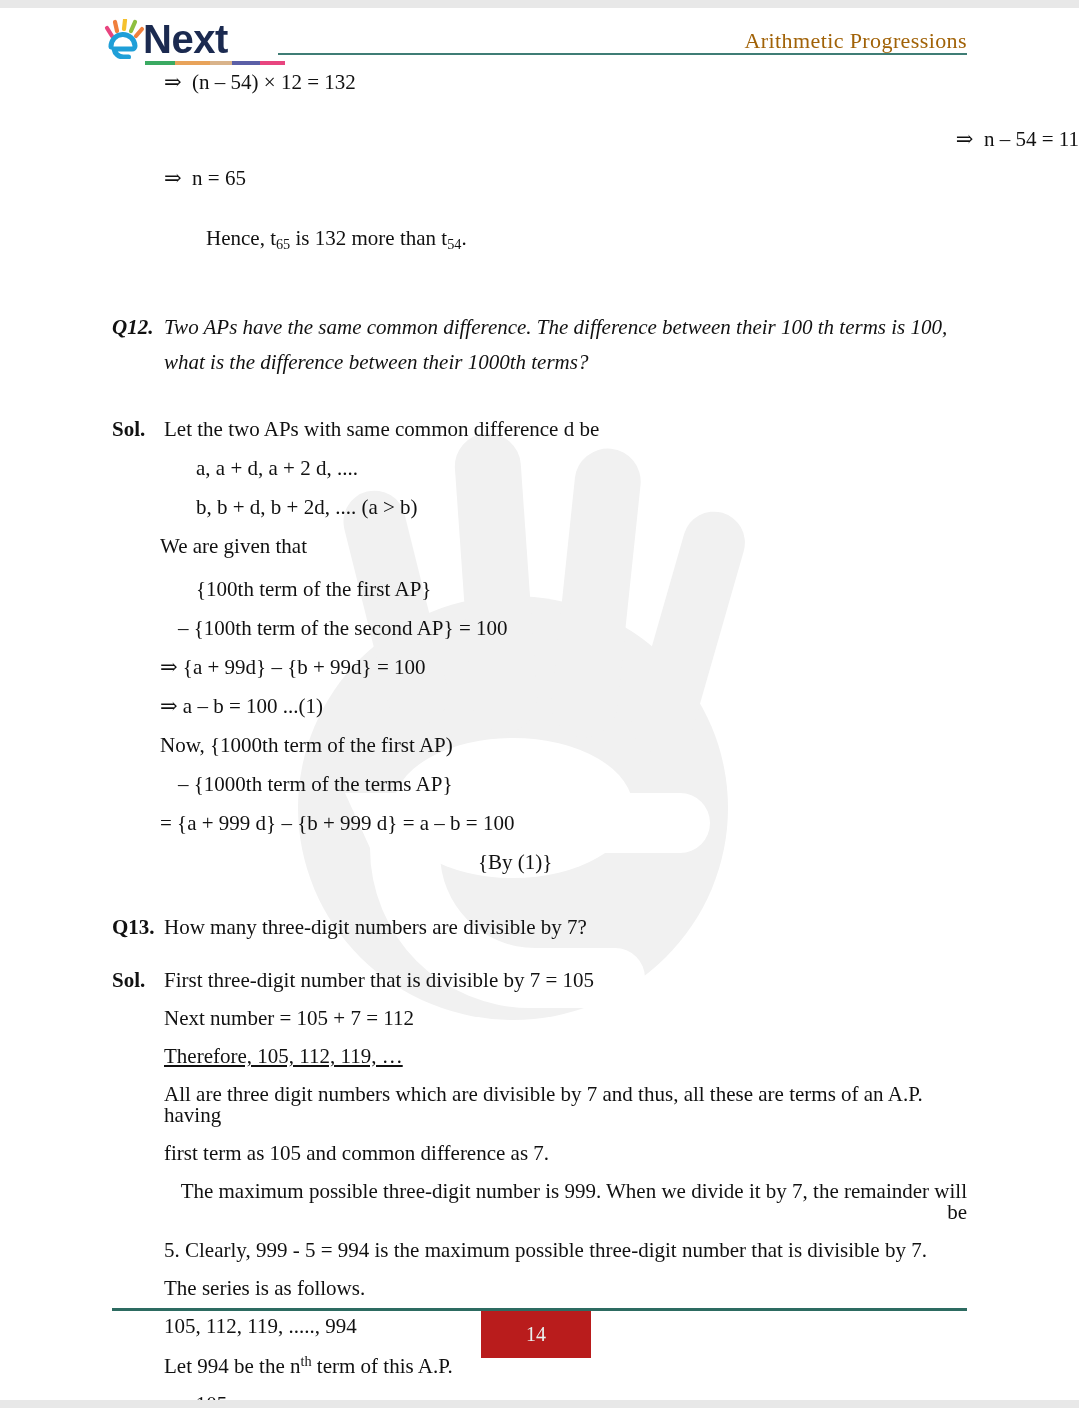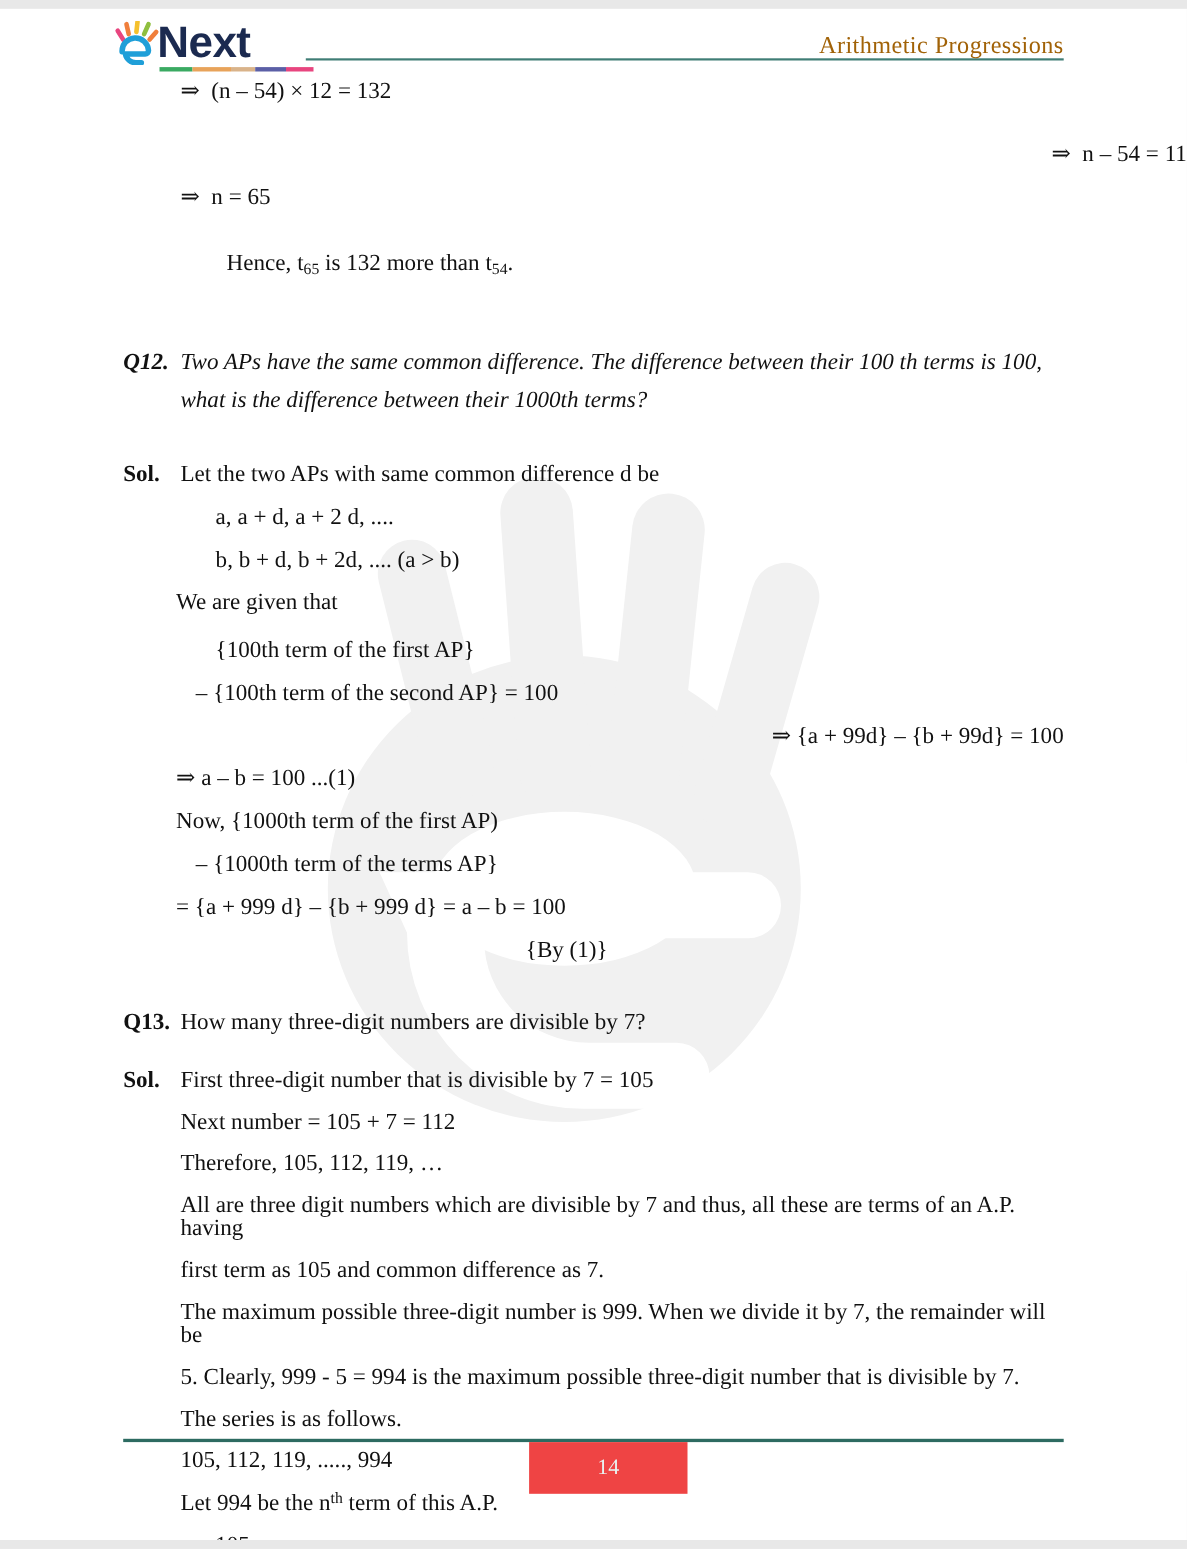--- a/index.html
+++ b/index.html
@@ -137,23 +137,23 @@
     left: 112px;
     top: 18px;
     width: 855px;
     height: 3px;
     background: #2d6b61;
   }
   .page-badge {
     position: absolute;
     left: 481px;
     top: 21px;
-    width: 144px;
+    width: 110px;
     height: 47px;
-    background: #ef4444;
+    background: #b91c1c;
     color: #e9f3f1;
     font-size: 20px;
     display: flex;
     align-items: center;
     justify-content: center;
     text-align: right;
   }
 </style>
 </head>
 <body>
@@ -227,45 +227,45 @@
 
     <div class="qrow" style="margin-top:46px;">
       <div class="qlab">Sol.</div>
       <div class="qbody" style="margin-left:0;">
         <span class="l" style="margin-bottom:18px;">Let the two APs with same common difference d be</span>
         <span class="l" style="margin-left:32px;margin-bottom:18px;">a, a + d, a + 2 d, ....</span>
         <span class="l" style="margin-left:32px;margin-bottom:18px;">b, b + d, b + 2d, .... (a &gt; b)</span>
         <span class="l" style="margin-left:-4px;margin-bottom:22px;">We are given that</span>
         <span class="l" style="margin-left:32px;margin-bottom:18px;">{100th term of the first AP}</span>
         <span class="l" style="margin-left:14px;margin-bottom:18px;">–  {100th term of the second AP} = 100</span>
-        <span class="l" style="margin-left:-4px;margin-bottom:18px;text-align:right;">⇒  {a + 99d} – {b + 99d} = 100</span>
+        <span class="l" style="margin-left:-4px;margin-bottom:18px;">⇒  {a + 99d} – {b + 99d} = 100</span>
         <span class="l" style="margin-left:-4px;margin-bottom:18px;">⇒  a – b = 100        ...(1)</span>
         <span class="l" style="margin-left:-4px;margin-bottom:18px;">Now, {1000th term of the first AP)</span>
         <span class="l" style="margin-left:14px;margin-bottom:18px;">–  {1000th term of the terms AP}</span>
         <span class="l" style="margin-left:-4px;margin-bottom:18px;">= {a + 999 d} – {b + 999 d} = a – b = 100</span>
         <span class="l" style="margin-left:314px;">{By (1)}</span>
       </div>
     </div>
 
     <div class="qrow" style="margin-top:44px;">
       <div class="qlab">Q13.</div>
       <div class="qbody">
         <span class="l">How many three-digit numbers are divisible by 7?</span>
       </div>
     </div>
 
     <div class="qrow" style="margin-top:32px;">
       <div class="qlab">Sol.</div>
       <div class="qbody">
         <span class="l" style="margin-bottom:17px;">First three-digit number that is divisible by 7 = 105</span>
         <span class="l" style="margin-bottom:17px;">Next number = 105 + 7 = 112</span>
-        <span class="l" style="margin-bottom:17px;">Therefore, 105, 112, 119, …</span>
+        <span class="l" style="margin-bottom:17px;text-decoration:underline;">Therefore, 105, 112, 119, …</span>
         <span class="l" style="margin-bottom:17px;">All are three digit numbers which are divisible by 7 and thus, all these are terms of an A.P. having</span>
         <span class="l" style="margin-bottom:17px;">first term as 105 and common difference as 7.</span>
-        <span class="l" style="margin-bottom:17px;">The maximum possible three-digit number is 999. When we divide it by 7, the remainder will be</span>
+        <span class="l" style="margin-bottom:17px;text-align:right;">The maximum possible three-digit number is 999. When we divide it by 7, the remainder will be</span>
         <span class="l" style="margin-bottom:17px;">5. Clearly, 999 - 5 = 994 is the maximum possible three-digit number that is divisible by 7.</span>
         <span class="l" style="margin-bottom:17px;">The series is as follows.</span>
         <span class="l" style="margin-bottom:17px;">105, 112, 119, ....., 994</span>
 
         <span class="l" style="margin-bottom:17px;">
           <span>Let 994 be the n</span><sup>th</sup><span> term of this A.P.</span>
         </span>
 
         <span class="l" style="margin-bottom:17px;">a = 105</span>
 

